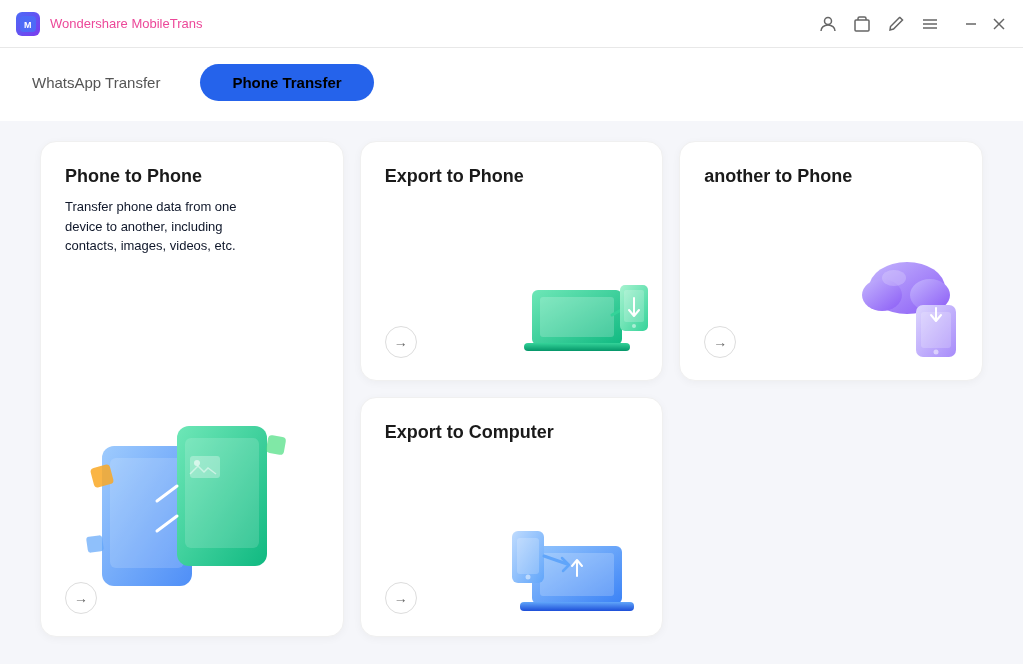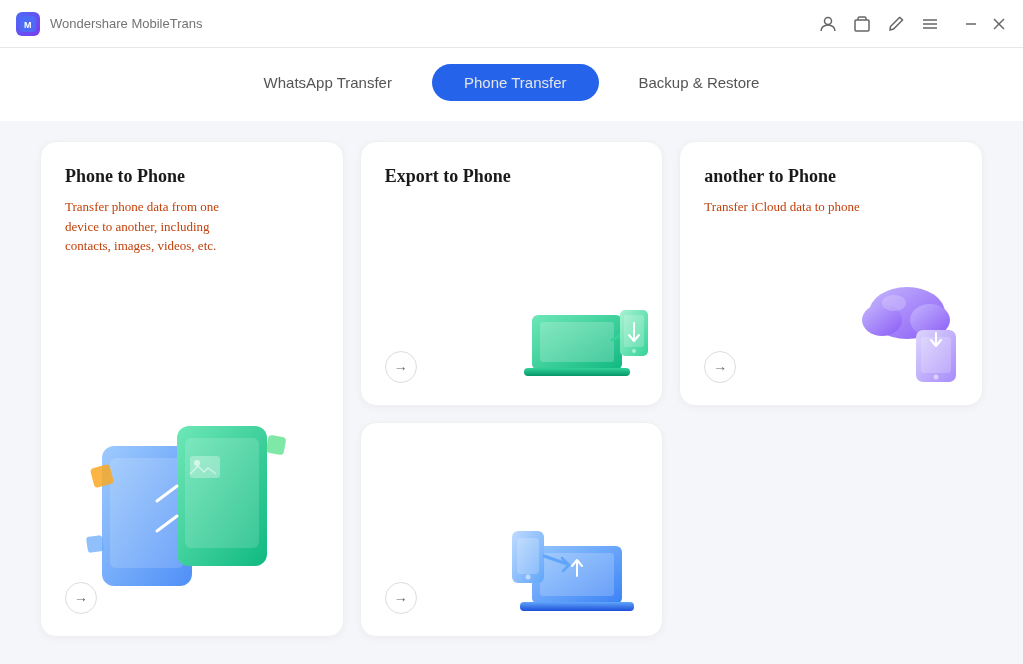--- a/index.html
+++ b/index.html
@@ -38,21 +38,21 @@
       display: flex;
       align-items: center;
       justify-content: center;
       color: white;
       font-size: 12px;
       font-weight: bold;
     }
 
     .app-title {
       font-size: 13px;
-      color: #737373;
+      color: #ec4899;
       font-weight: 500;
     }
 
     .title-bar-right {
       display: flex;
       align-items: center;
       gap: 16px;
     }
 
     .title-bar-icon {
@@ -81,52 +81,51 @@
       align-items: center;
       justify-content: center;
       color: #666;
       font-size: 14px;
     }
 
     
     .nav-bar {
       background: #ffffff;
       display: flex;
-      justify-content: center;
       align-items: center;
       padding: 16px 0 20px 0;
       gap: 8px;
     }
 
     .nav-tab {
       padding: 10px 32px;
       border-radius: 50px;
       font-size: 15px;
       font-weight: 500;
       cursor: pointer;
       border: none;
       background: transparent;
       color: #555;
       transition: all 0.2s;
     }
 
     .nav-tab.active {
       background: #2563eb;
-      color: #e5e5e5;
+      color: #000000;
+      font-weight: bold;
     }
 
     
     .main-content {
       padding: 20px 40px 20px 40px;
       display: grid;
       grid-template-columns: 1fr 1fr 1fr;
       grid-template-rows: auto auto;
       gap: 16px;
       height: calc(664px - 48px - 80px);
-      font-family: Liberation Serif, serif;
     }
 
     .card {
       background: #ffffff;
       border-radius: 16px;
       padding: 24px;
       position: relative;
       cursor: pointer;
       overflow: hidden;
       border: 1px solid #f0f0f0;
@@ -140,21 +139,21 @@
 
     .card-title {
       font-size: 18px;
       font-weight: 700;
       color: #1a1a1a;
       margin-bottom: 10px;
     }
 
     .card-desc {
       font-size: 13px;
-      color: #c2410c;
+      color: #0f172a;
       line-height: 1.5;
       max-width: 180px;
     }
 
     .card-arrow {
       position: absolute;
       bottom: 22px;
       left: 24px;
       width: 32px;
       height: 32px;
@@ -265,21 +264,20 @@
           <line x1="12" y1="2" x2="2" y2="12"></line>
         </svg>
       </div>
     </div>
   </div>
 </div>
 
 <div class="nav-bar">
   <button class="nav-tab">WhatsApp Transfer</button>
   <button class="nav-tab active">Phone Transfer</button>
-  <button class="nav-tab">Backup &amp; Restore</button>
 </div>
 
 <div class="main-content">
 
   <div class="card card-large">
     <div class="card-title">Phone to Phone</div>
     <div class="card-desc">Transfer phone data from one device to another, including contacts, images, videos, etc.</div>
 
     <div class="phone-to-phone-illustration">
       <svg width="220" height="190" viewBox="0 0 220 190" fill="none">
@@ -353,21 +351,20 @@
       </svg>
     </div>
 
     <div class="card-arrow">
       <span>→</span>
     </div>
   </div>
 
   <div class="card">
     <div class="card-title">another to Phone</div>
-    <div class="card-desc">Transfer iCloud data to phone</div>
 
     <div class="illus-icloud">
       <svg width="130" height="110" viewBox="0 0 130 110" fill="none">
 
         <ellipse cx="65" cy="38" rx="38" ry="26" fill="url(#purpleGrad)"></ellipse>
         <ellipse cx="40" cy="45" rx="20" ry="16" fill="url(#purpleGrad)"></ellipse>
         <ellipse cx="88" cy="45" rx="20" ry="16" fill="url(#purpleGrad)"></ellipse>
 
         <ellipse cx="52" cy="28" rx="12" ry="8" fill="rgba(255,255,255,0.2)"></ellipse>
 
@@ -389,20 +386,21 @@
         </defs>
       </svg>
     </div>
 
     <div class="card-arrow">
       <span>→</span>
     </div>
   </div>
 
   <div class="card" style="grid-column: 2;">
+    <div class="card-title">Export to Computer</div>
 
     <div class="illus-export">
       <svg width="145" height="125" viewBox="0 0 145 125" fill="none">
 
         <rect x="20" y="40" width="90" height="58" rx="6" fill="url(#blueGrad2)"></rect>
         <rect x="28" y="47" width="74" height="43" rx="3" fill="rgba(255,255,255,0.2)"></rect>
         <rect x="8" y="96" width="114" height="9" rx="4" fill="url(#blueGrad3)"></rect>
 
         <rect x="0" y="25" width="32" height="52" rx="6" fill="url(#blueGrad4)"></rect>
         <rect x="5" y="32" width="22" height="36" rx="3" fill="rgba(255,255,255,0.2)"></rect>

